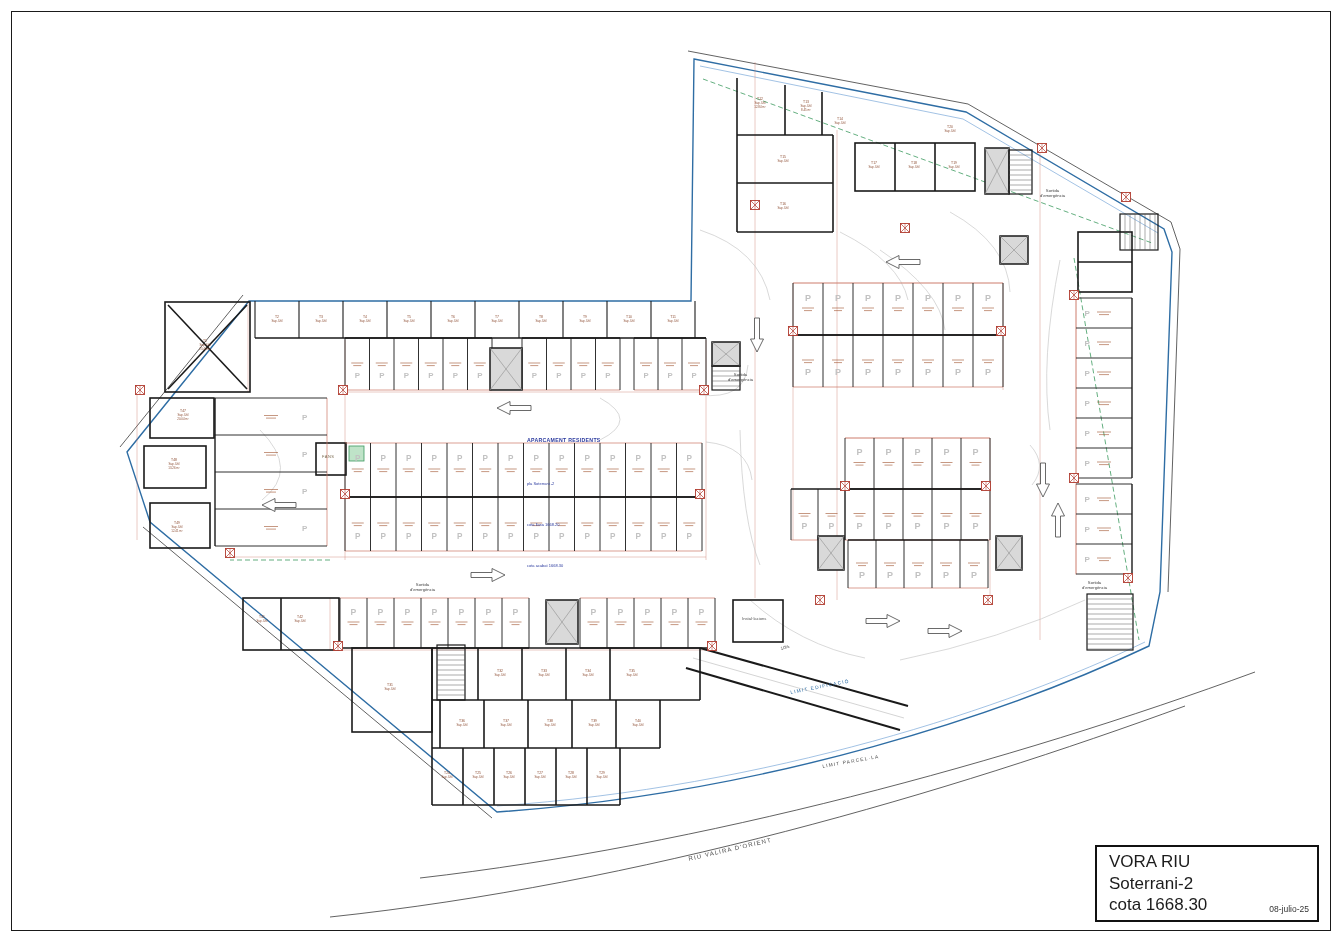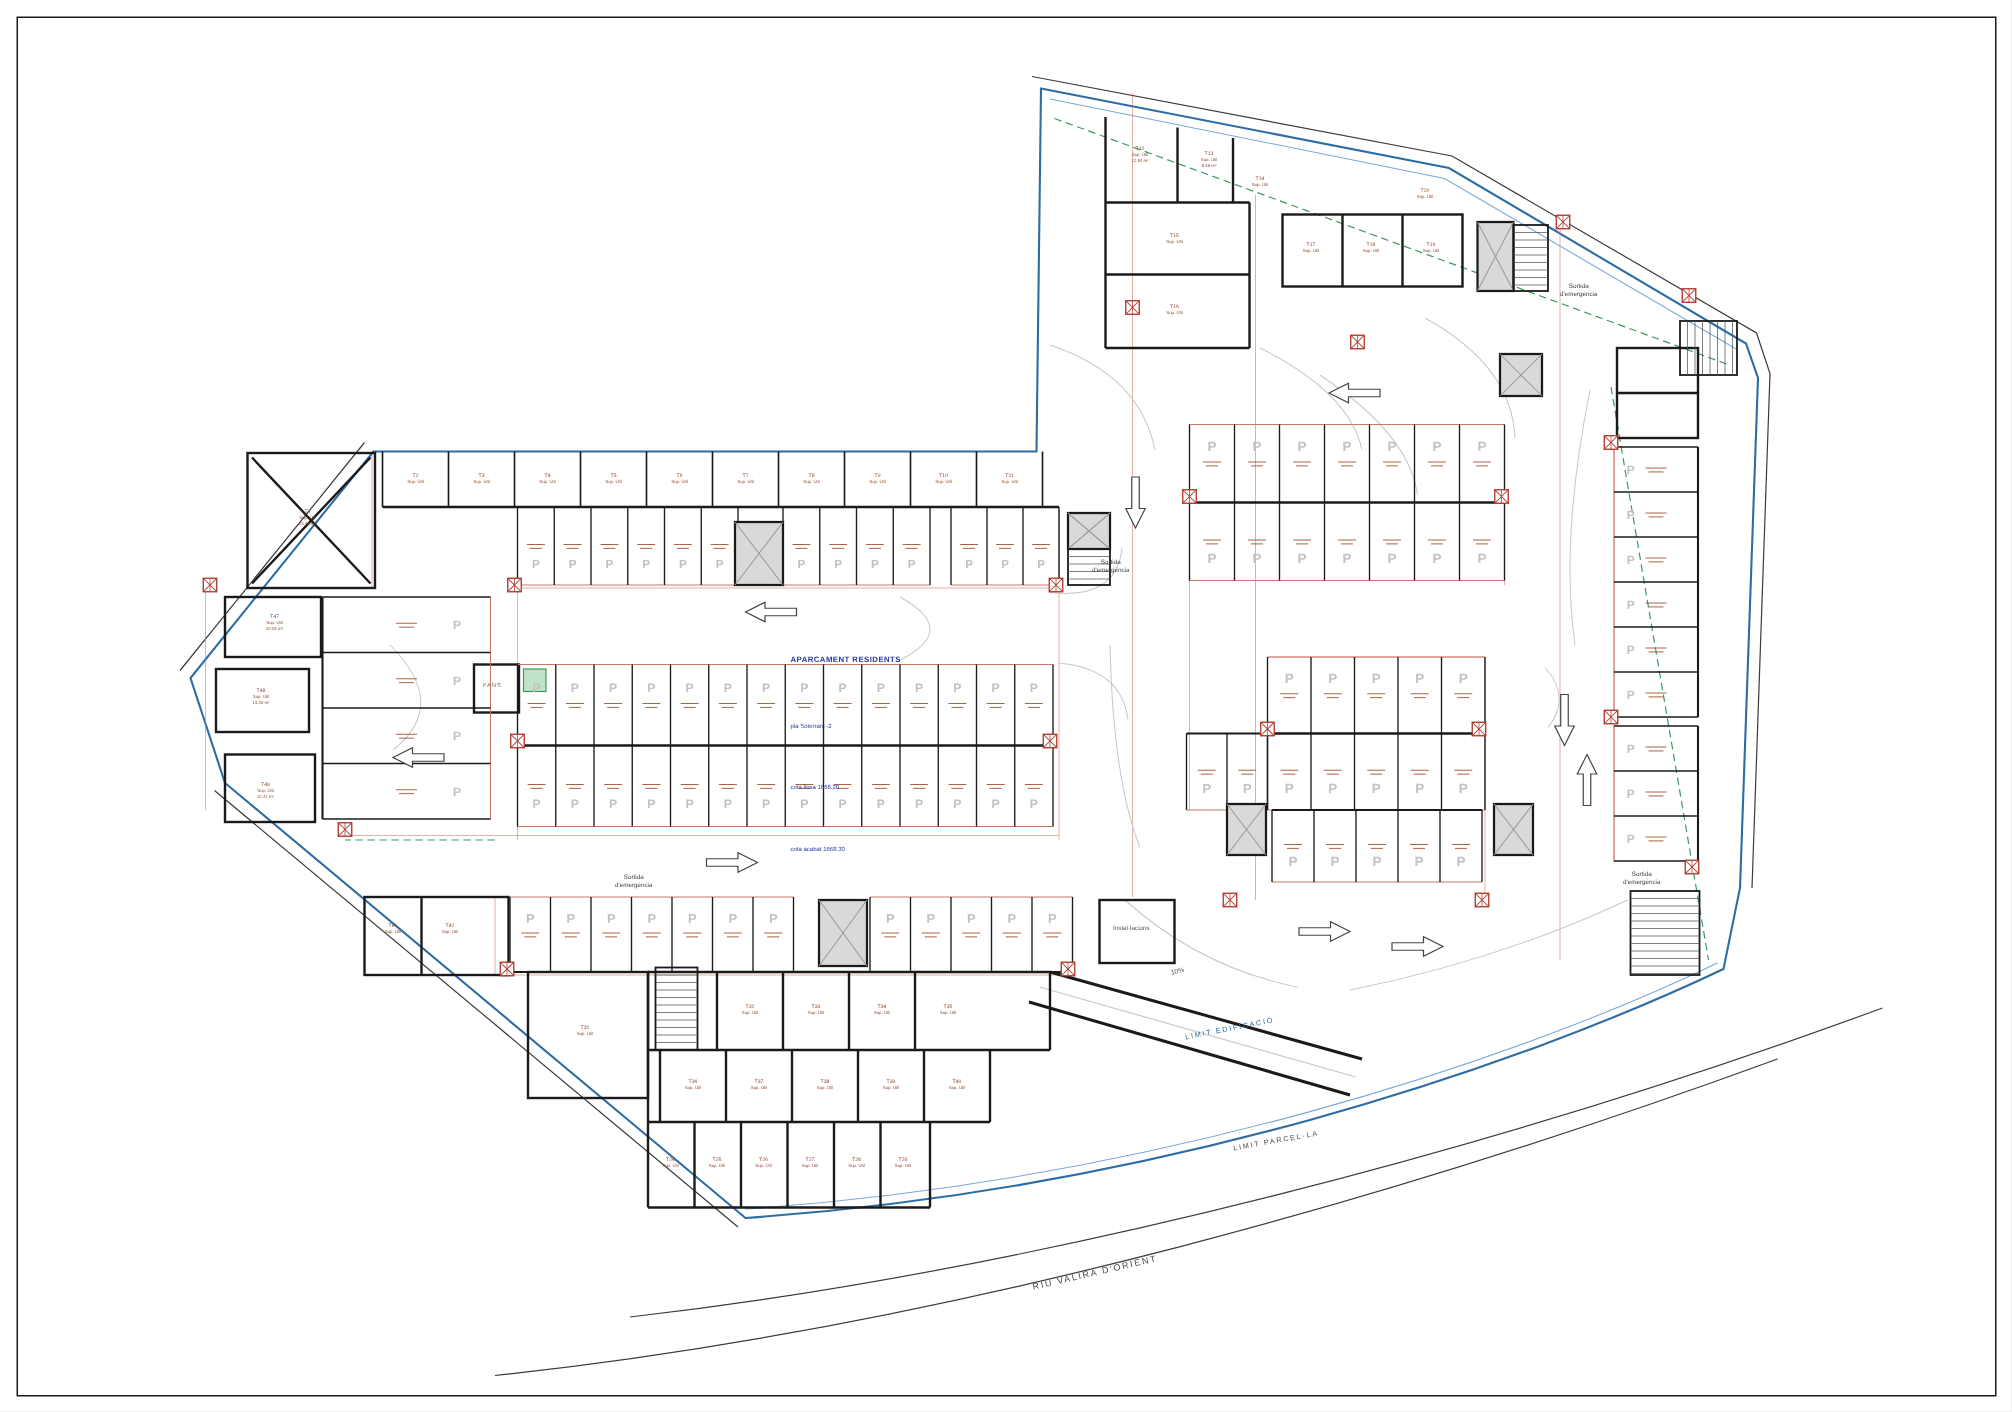--- a/index.html
+++ b/index.html
@@ -1213,13 +1213,21 @@
 
     <div class="lbl small-room-lbl" style="left:742px;top:616px;">Instal·lacions</div>
 
     <div class="lbl fans-lbl" style="left:322px;top:454px;">FANS</div>
 
     <div class="lbl site" style="left:688px;top:856px;font-size:6px;transform:rotate(-13deg);">RIU VALIRA D'ORIENT</div>
     <div class="lbl site" style="left:822px;top:764px;font-size:4.8px;transform:rotate(-10deg);">LIMIT PARCEL·LA</div>
     <div class="lbl site" style="left:790px;top:690px;font-size:4.8px;color:#2e6da4;transform:rotate(-11deg);">LIMIT EDIFICACIÓ</div>
   </div>
 
+  <div class="title-block">
+    <div class="tb-in">
+      <div class="tb-line">VORA RIU</div>
+      <div class="tb-line">Soterrani-2</div>
+      <div class="tb-line">cota 1668.30</div>
+    </div>
+    <div class="tb-date">08-julio-25</div>
+  </div>
 </div>
 
 </body></html>

